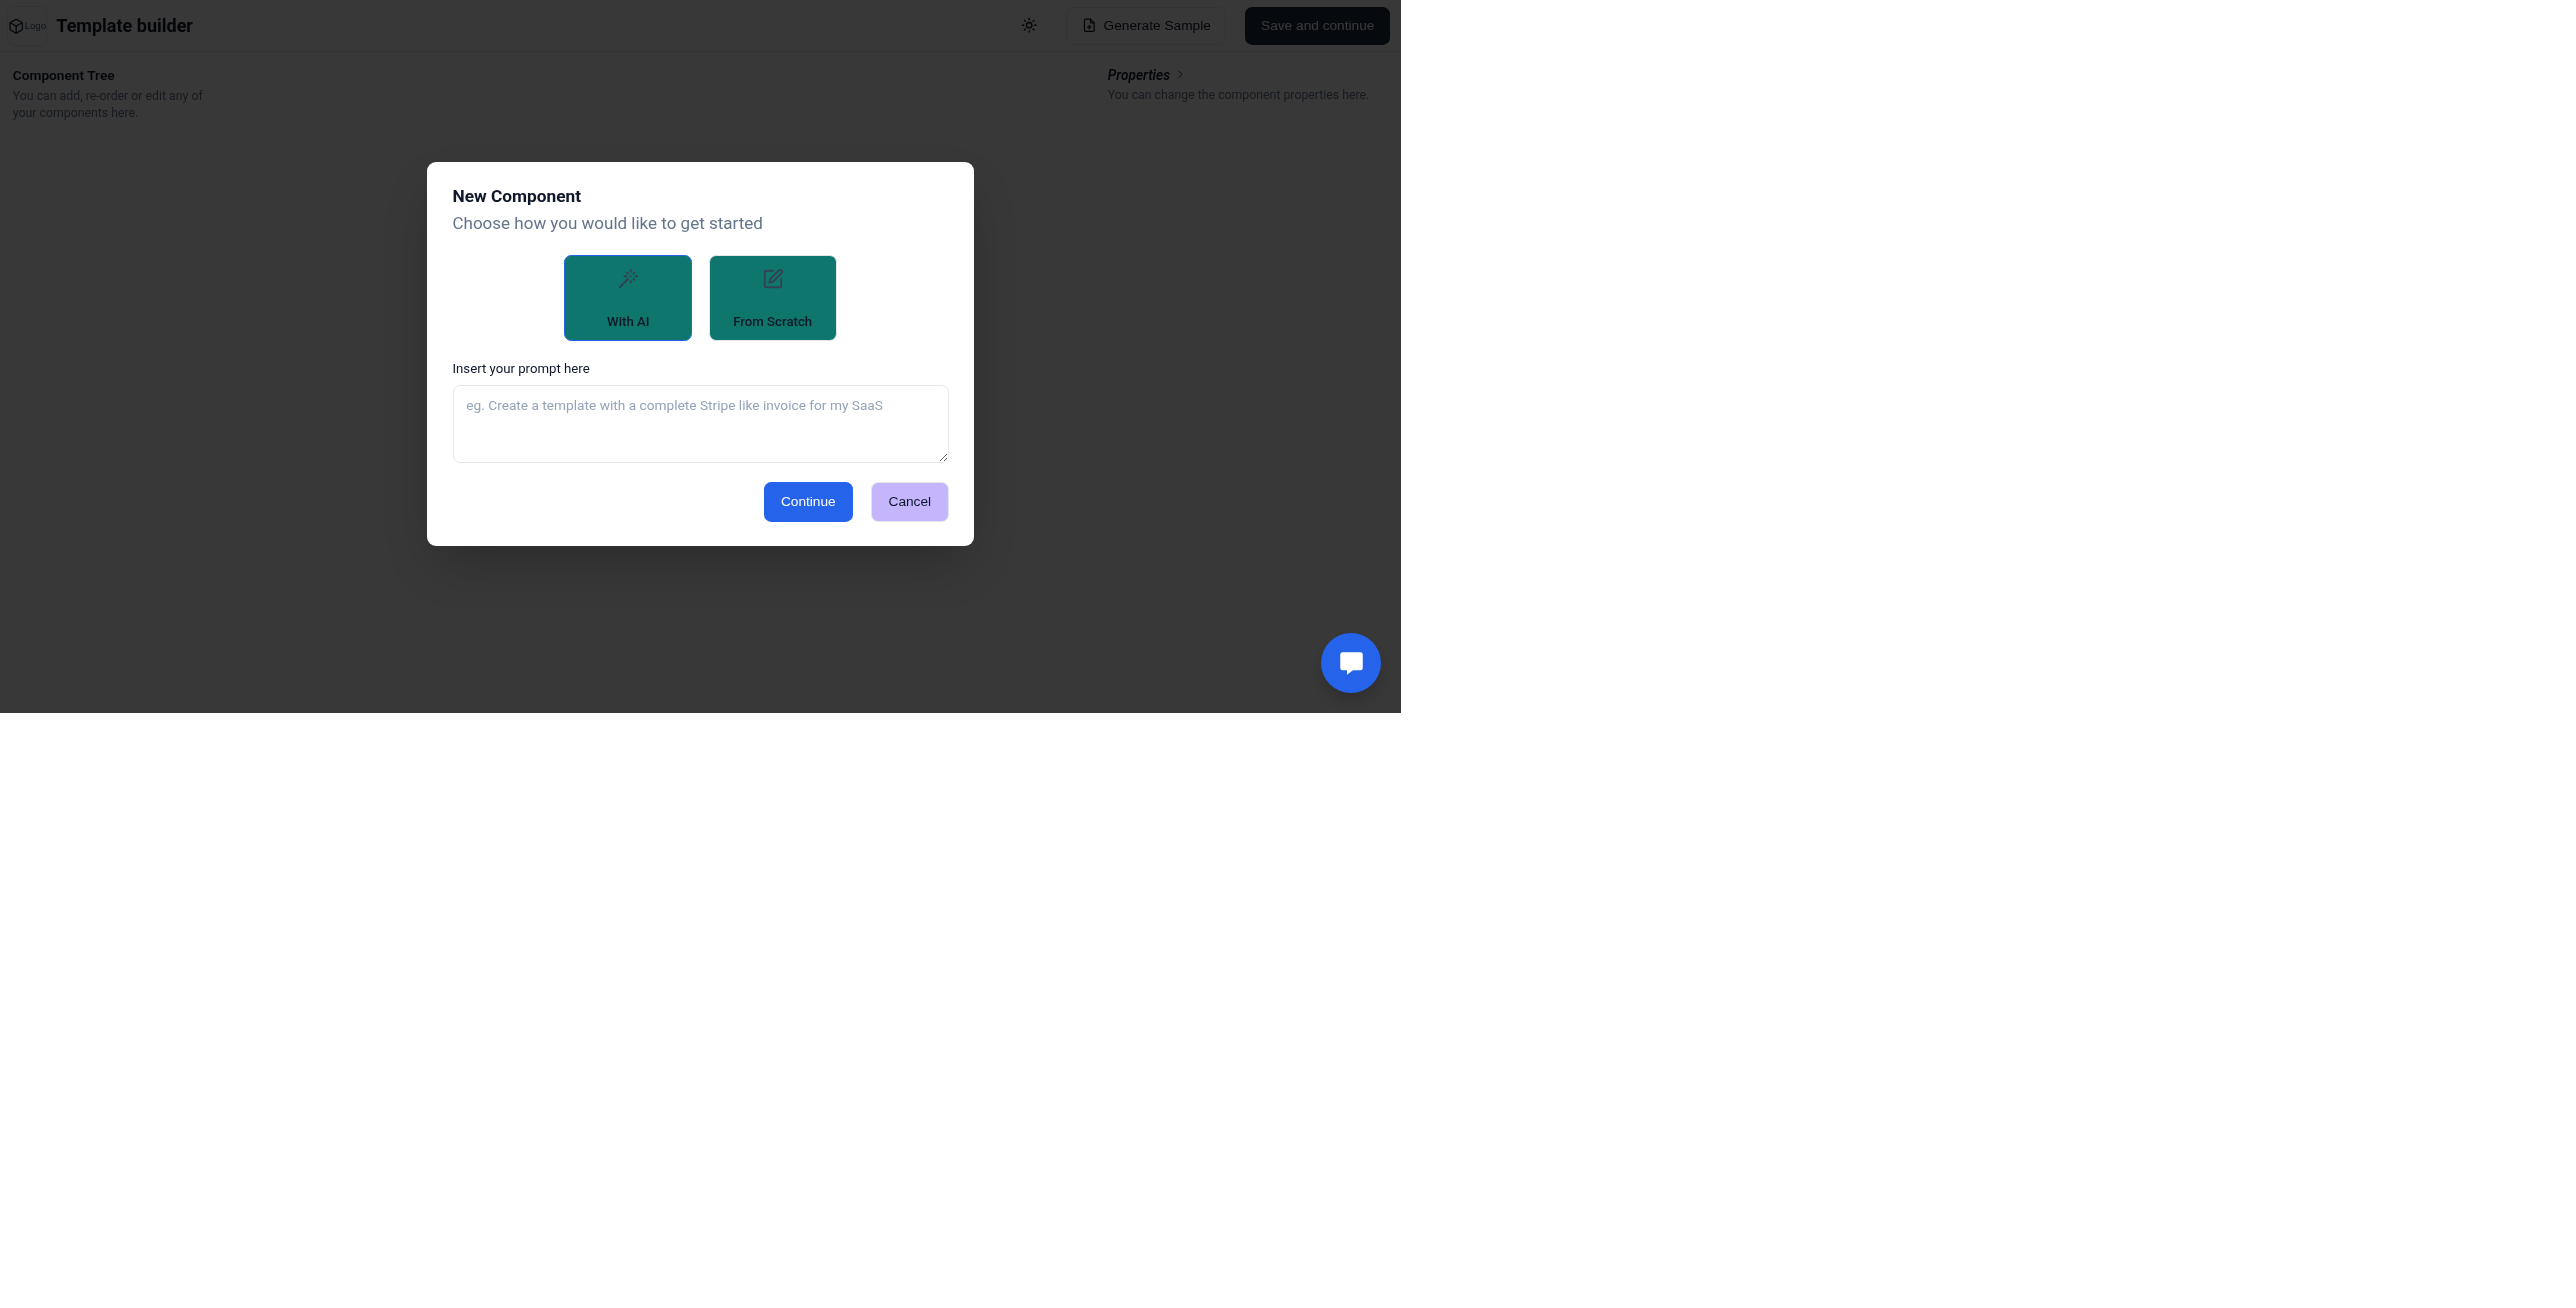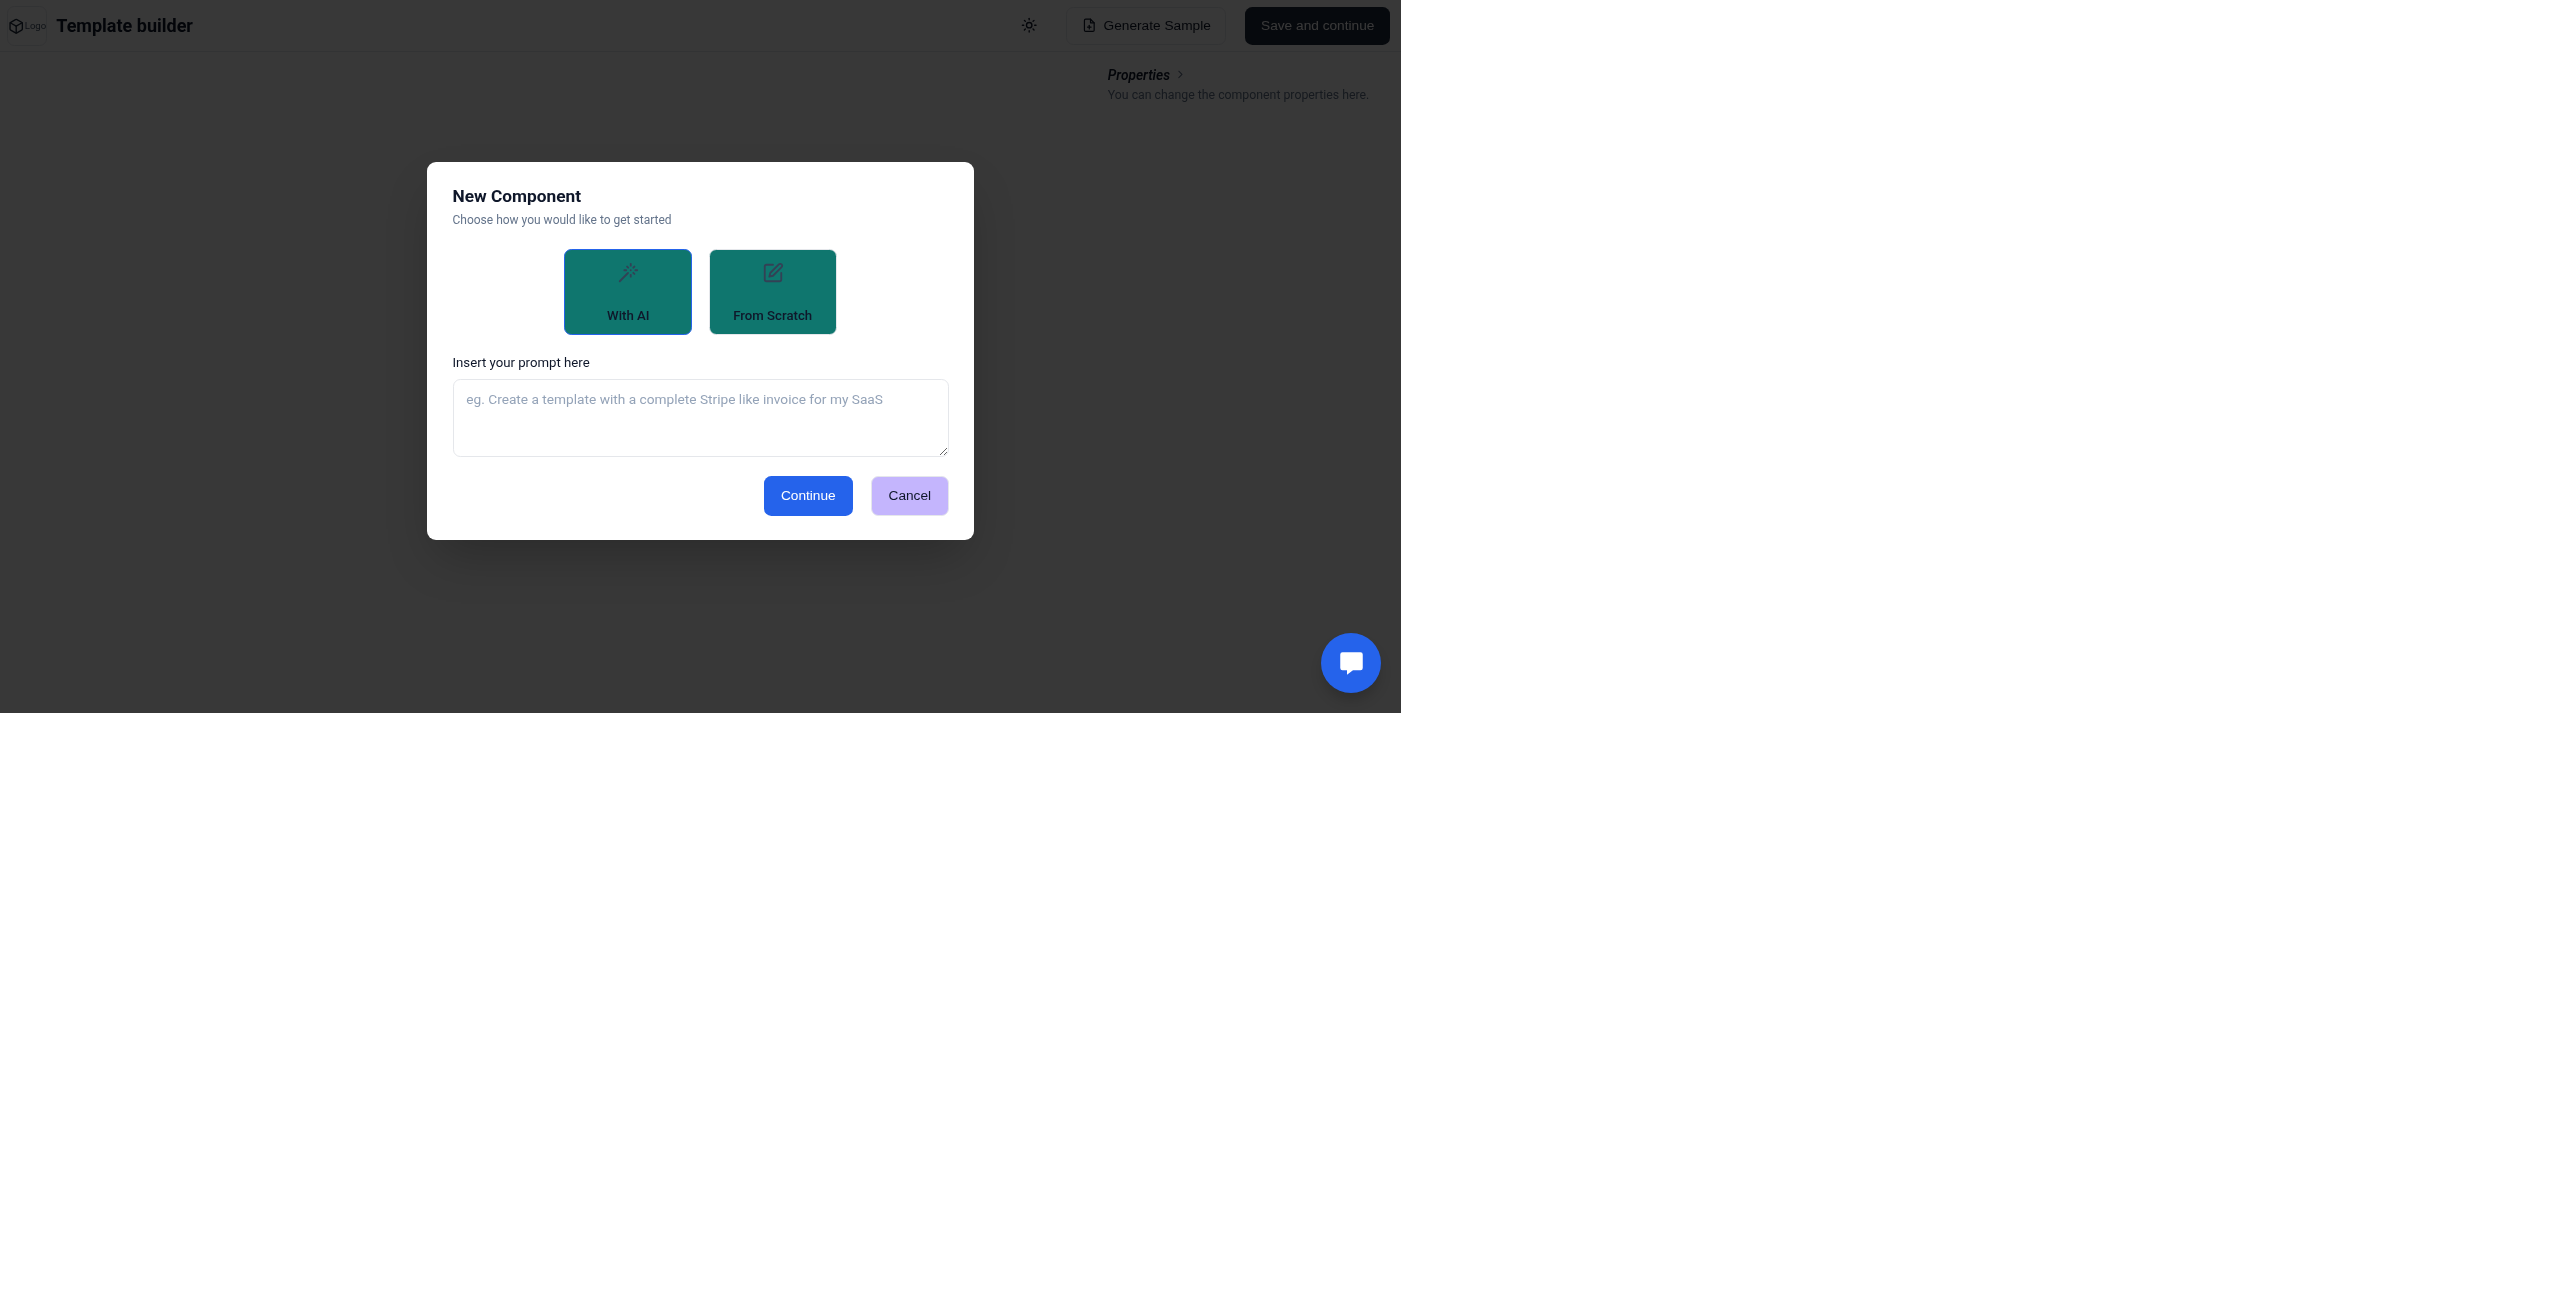--- a/index.html
+++ b/index.html
@@ -62,21 +62,21 @@
       position: absolute; inset: 0; background: rgba(0,0,0,0.78);
       display: flex; align-items: flex-start; justify-content: center;
       padding-top: 162px;
     }
     .dialog {
       width: 547px; background: #fff; border-radius: 9px;
       padding: 24px 25.5px 24px 25.5px;
       box-shadow: 0 23px 46px -11px rgba(0,0,0,0.25);
     }
     .dialog-title { font-size: 17.3px; font-weight: 700; color: #0f172a; margin-bottom: 7.3px; }
-    .dialog-sub { font-size: 12px; color: #64748b; margin-bottom: 22px; }
+    .dialog-sub { font-size: 17px; color: #64748b; margin-bottom: 22px; }
     .option-row { display: flex; justify-content: center; gap: 16.4px; margin-bottom: 20px; }
     .option-card {
       width: 128px; height: 86px; border: 0.9px solid #e5e7eb; border-radius: 7.3px;
       display: flex; flex-direction: column; align-items: center; justify-content: center;
       gap: 24px; cursor: pointer; background: #0f766e;
     }
     .option-card.selected { border: 1.8px solid #2563eb; }
     .option-icon { width: 22px; height: 22px; color: #334155; }
     .option-label { font-size: 13.2px; color: #0f172a; font-weight: 500; }
     .field-label { font-size: 13.2px; color: #0f172a; margin-bottom: 9px; }
@@ -145,20 +145,24 @@
       </svg>
       <span>Generate Sample</span>
     </button>
     <button class="btn btn-primary">
       <span>Save and continue</span>
     </button>
   </div>
 </div>
 
 <div class="main">
+  <div class="sidebar">
+    <div class="side-title">Component Tree</div>
+    <div class="side-sub">You can add, re-order or edit any of your components here.</div>
+  </div>
   <div class="canvas"></div>
   <div class="properties">
     <div class="props-title-row">
       <span class="props-title">Properties</span>
       <svg class="props-chevron" width="12.8" height="12.8" viewBox="0 0 24 24" fill="none" stroke="currentColor" stroke-width="2" stroke-linecap="round" stroke-linejoin="round">
         <polyline points="9 18 15 12 9 6"></polyline>
       </svg>
     </div>
     <div class="props-sub">You can change the component properties here.</div>
   </div>

